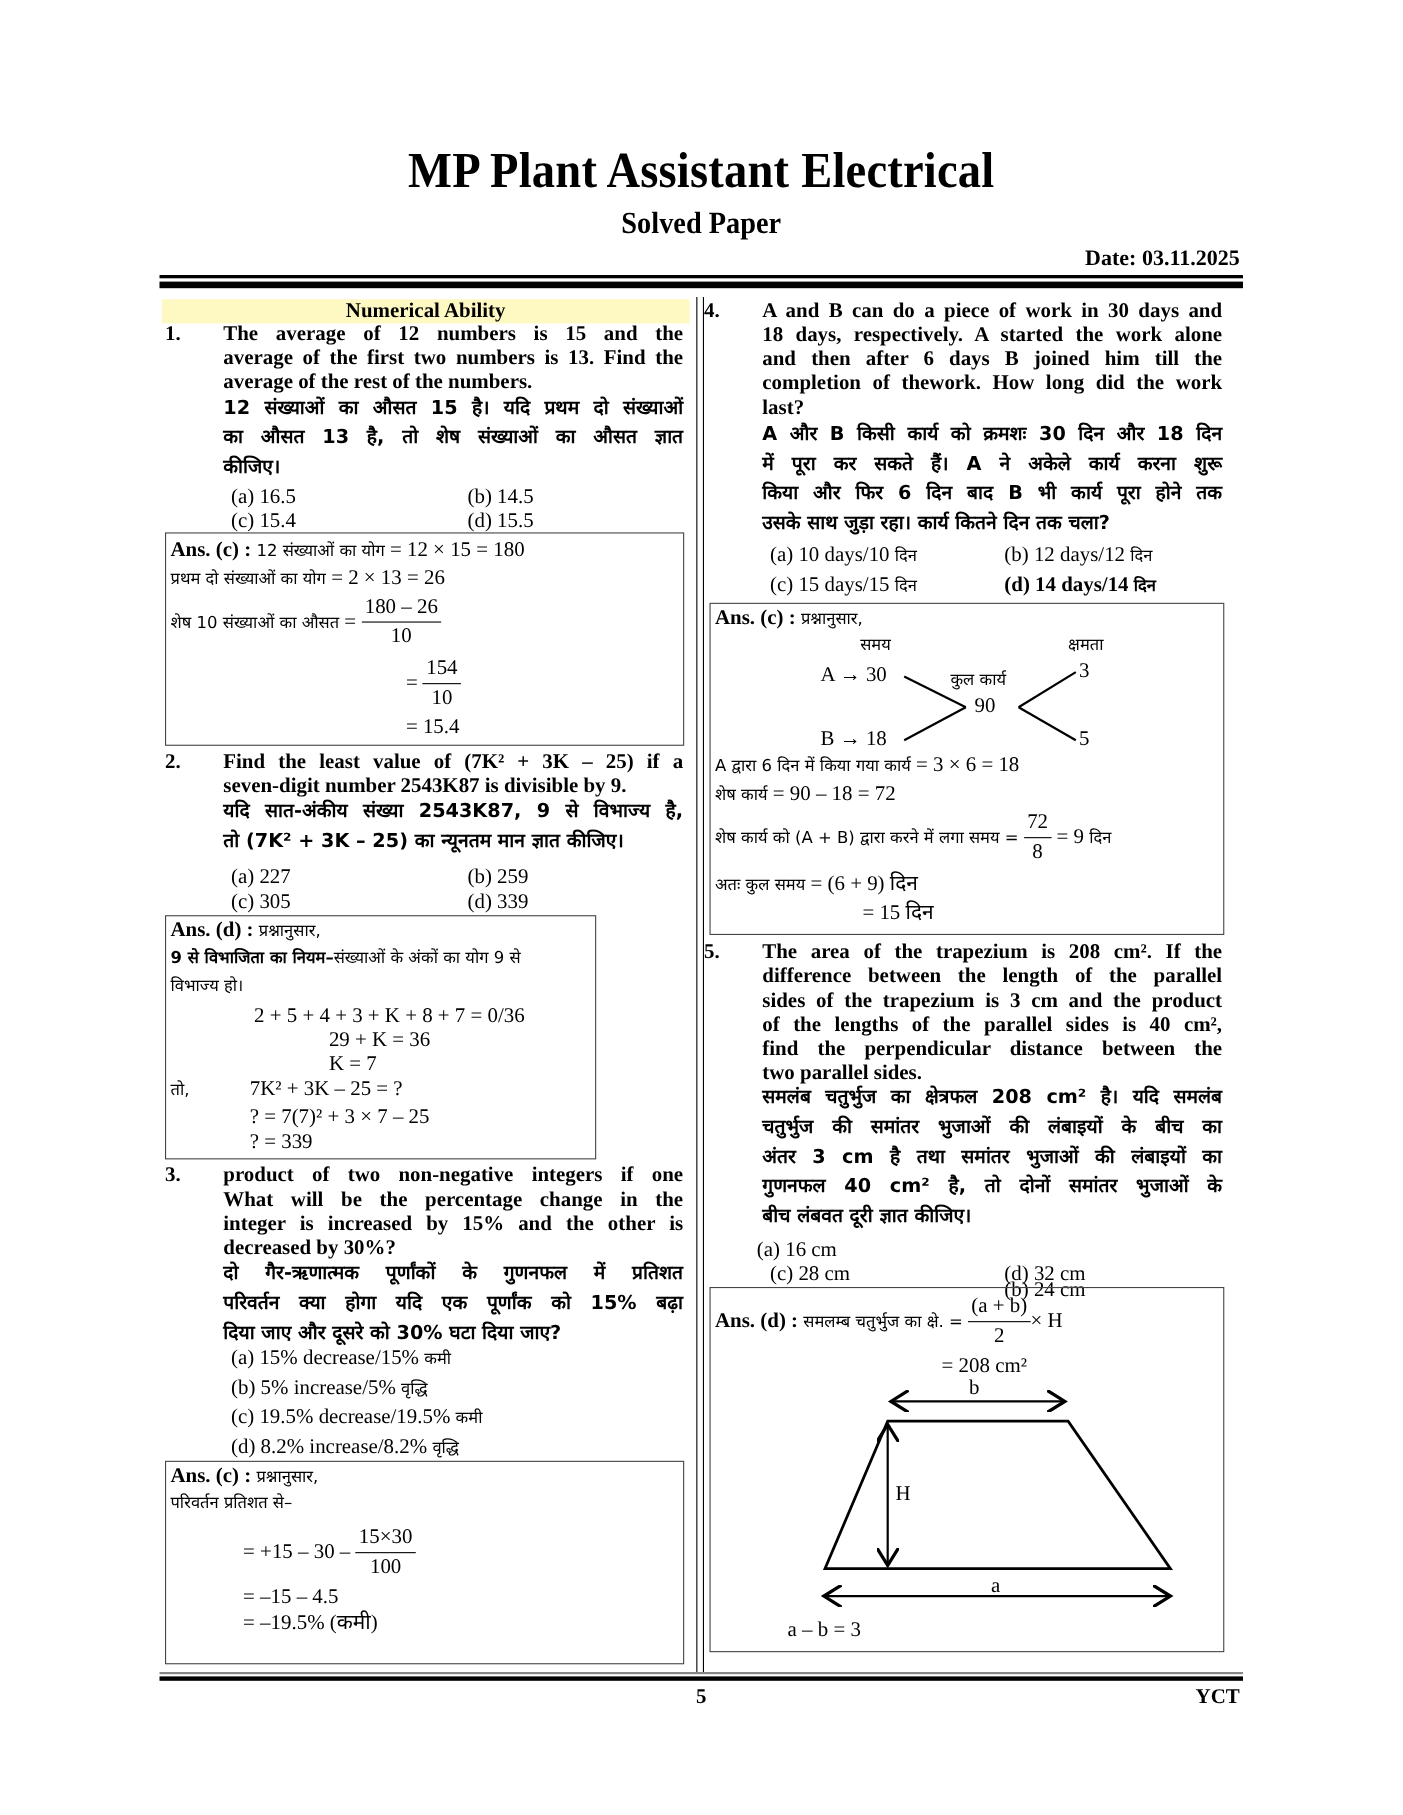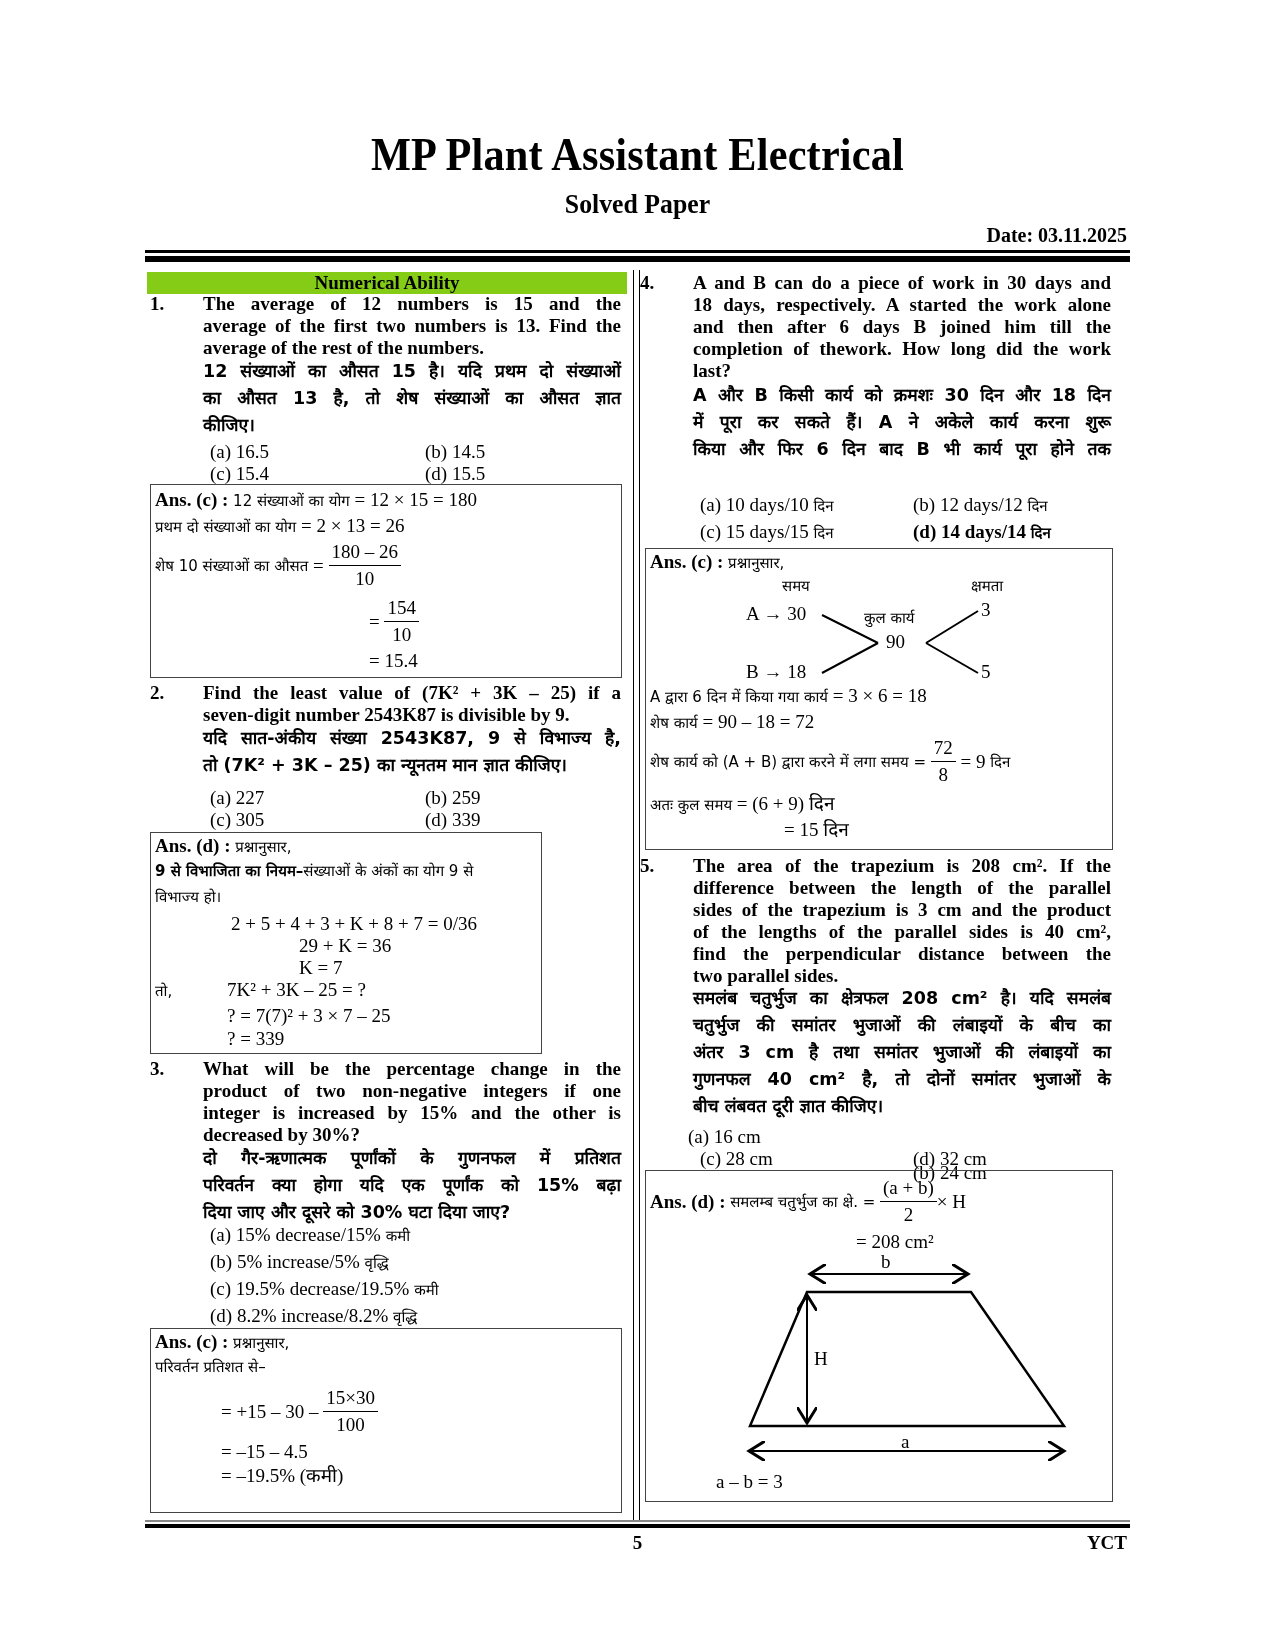--- a/index.html
+++ b/index.html
@@ -5,21 +5,21 @@
   html,body{margin:0;padding:0;background:#fff;}
   body{width:1275px;height:1650px;position:relative;overflow:hidden;color:#000;
        font-family:"Liberation Serif","DejaVu Serif",serif;}
   .abs{position:absolute;}
   .title{left:0;width:1275px;top:128px;text-align:center;font-size:46px;font-weight:bold;letter-spacing:0.2px;transform:scaleX(0.92);}
   .subtitle{left:0;width:1275px;top:188px;text-align:center;font-size:28px;font-weight:bold;transform:scaleX(0.92);}
   .date{right:148px;top:224px;font-size:20px;font-weight:bold;}
   .rule-thin{left:145px;width:985px;height:3px;top:250px;background:#000;}
   .rule-thick{left:145px;width:985px;height:6px;top:256px;background:#000;}
   .col-divider{left:633px;top:270px;width:5px;height:1250px;border-left:1px solid #000;border-right:1px solid #000;}
-  .section-head{left:147px;top:272px;width:480px;height:22px;background:#84cc16;text-align:center;font-size:19px;font-weight:bold;line-height:22px;}
+  .section-head{left:147px;top:272px;width:480px;height:22px;background:#fef9c3;text-align:center;font-size:19px;font-weight:bold;line-height:22px;}
   .qnum{font-size:19px;font-weight:bold;}
   .qtext{font-size:19px;font-weight:bold;line-height:22px;text-align:justify;}
   .qtext .l{display:block;text-align:justify;text-align-last:justify;}
   .qtext .l.last{text-align-last:left;}
   .hindi{font-family:"DejaVu Sans",sans-serif;font-size:17.5px;font-weight:bold;line-height:27px;}
   .hindi .l{display:block;text-align:justify;text-align-last:justify;}
   .hindi .l.last{text-align-last:left;}
   .opt{font-size:19px;line-height:22px;}
   .opt .hi{font-family:"DejaVu Sans",sans-serif;font-size:15px;}
   .ansbox{border:1.5px solid #444;box-sizing:border-box;}
@@ -123,22 +123,22 @@
     <div class="abs ans" style="left:4px;top:144px;"><span class="hi-n">तो,</span></div>
     <div class="abs ans" style="left:76px;top:144px;white-space:nowrap;">7K² + 3K – 25 = ?</div>
     <div class="abs ans" style="left:76px;top:170px;white-space:nowrap;">? = 7(7)² + 3 × 7 – 25</div>
     <div class="abs ans" style="left:76px;top:193px;white-space:nowrap;text-align:center;">? = 339</div>
   </div>
 </div>
 
 <div>
   <div class="abs qnum" style="left:150px;top:1058px;">3.</div>
   <div class="abs qtext" style="left:203px;top:1058px;width:418px;">
+    <span class="l">product of two non-negative integers if one</span>
     <span class="l">What will be the percentage change in the</span>
-    <span class="l">product of two non-negative integers if one</span>
     <span class="l">integer is increased by 15% and the other is</span>
     <span class="l last">decreased by 30%?</span>
   </div>
   <div class="abs hindi" style="left:203px;top:1145px;width:418px;">
     <span class="l">दो गैर-ऋणात्मक पूर्णांकों के गुणनफल में प्रतिशत</span>
     <span class="l">परिवर्तन क्या होगा यदि एक पूर्णांक को 15% बढ़ा</span>
     <span class="l last">दिया जाए और दूसरे को 30% घटा दिया जाए?</span>
   </div>
   <div class="abs opt" style="left:210px;top:1224px;white-space:nowrap;"><span>(a)  15% decrease/15% </span><span class="hi">कमी</span></div>
   <div class="abs opt" style="left:210px;top:1251px;white-space:nowrap;"><span>(b)  5% increase/5% </span><span class="hi">वृद्धि</span></div>
@@ -168,20 +168,21 @@
     <span class="l">A and B can do a piece of work in 30 days and</span>
     <span class="l">18 days, respectively. A started the work alone</span>
     <span class="l">and then after 6 days B joined him till the</span>
     <span class="l">completion of thework. How long did the work</span>
     <span class="l last">last?</span>
   </div>
   <div class="abs hindi" style="left:693px;top:382px;width:418px;">
     <span class="l">A और B किसी कार्य को क्रमशः 30 दिन और 18 दिन</span>
     <span class="l">में पूरा कर सकते हैं। A ने अकेले कार्य करना शुरू</span>
     <span class="l">किया और फिर 6 दिन बाद B भी कार्य पूरा होने तक</span>
+    <span class="l last">उसके साथ जुड़ा रहा। कार्य कितने दिन तक चला?</span>
   </div>
   <div class="abs opt" style="left:700px;top:494px;white-space:nowrap;"><span>(a)  10 days/10 </span><span class="hi">दिन</span></div>
   <div class="abs opt" style="left:913px;top:494px;white-space:nowrap;"><span>(b)  12 days/12 </span><span class="hi">दिन</span></div>
   <div class="abs opt" style="left:700px;top:521px;white-space:nowrap;"><span>(c)  15 days/15 </span><span class="hi">दिन</span></div>
   <div class="abs opt" style="left:913px;top:521px;white-space:nowrap;font-weight:bold;"><span>(d)  14 days/14 </span><span class="hi">दिन</span></div>
   <div class="abs ansbox" style="left:645px;top:548px;width:468px;height:302px;">
     <div class="abs ans" style="left:4px;top:0px;white-space:nowrap;">
       <b>Ans. (c) :</b>
       <span class="hi-n">प्रश्नानुसार,</span>
     </div>

